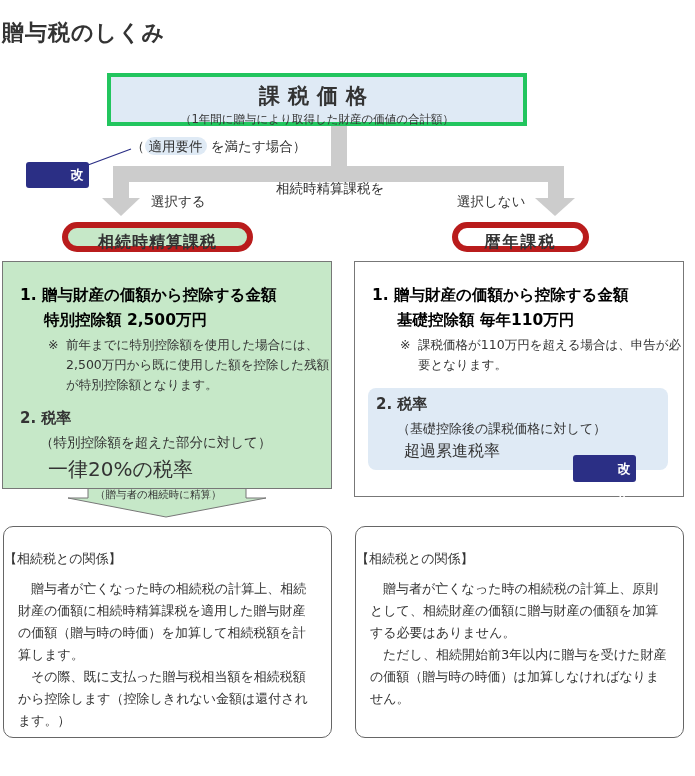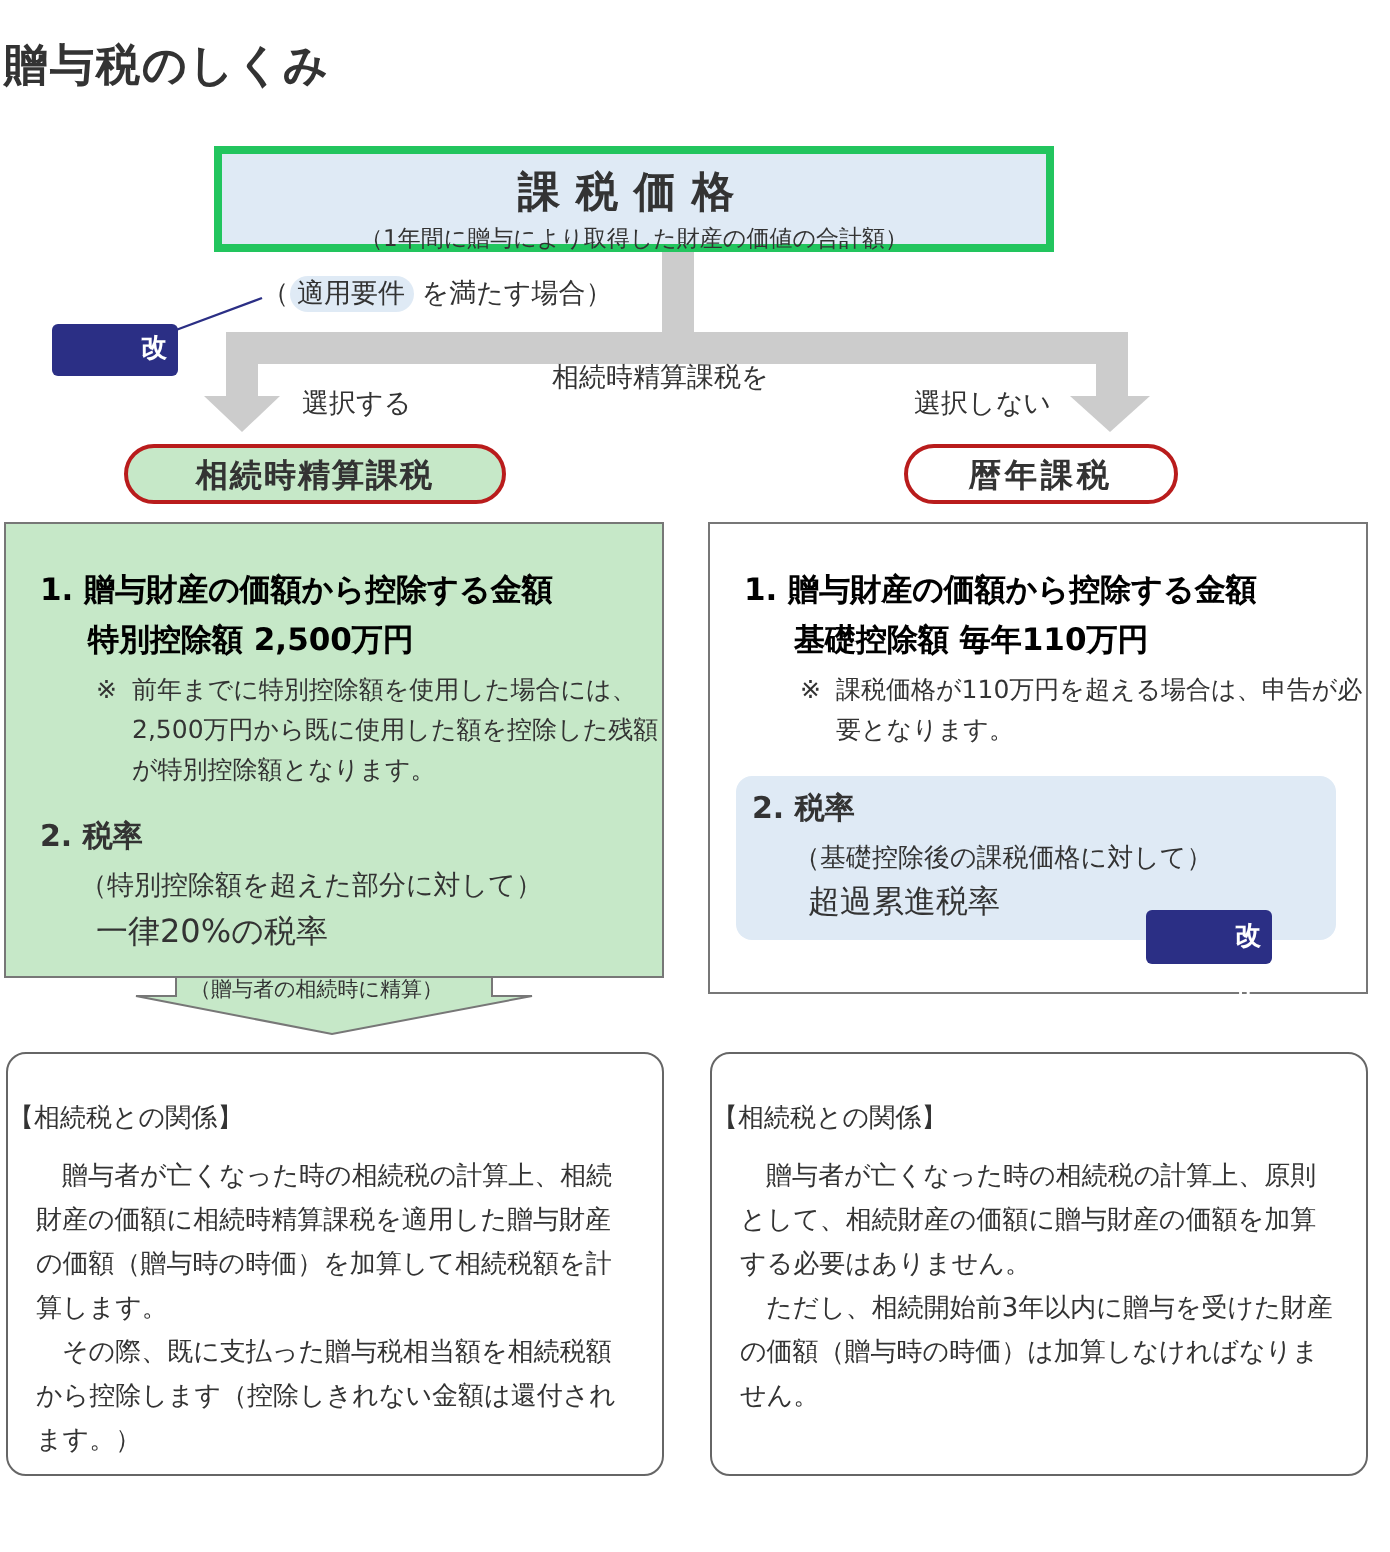--- a/index.html
+++ b/index.html
@@ -18,37 +18,37 @@
   .condition .hl { background: #dfeaf5; border-radius: 9px; padding: 1px 4px; }
 
   .badge { background: #2b2f85; color: #fff; font-weight: bold; font-size: 13px; text-align: center; border-radius: 3px; padding-left: 39px; }
   .badge1 { left: 26px; top: 162px; width: 63px; height: 26px; line-height: 26px; }
   .badge2 { left: 573px; top: 455px; width: 63px; height: 27px; line-height: 27px; }
 
   .lbl-select { left: 151px; top: 193px; font-size: 13.5px; }
   .lbl-center { left: 276px; top: 180px; font-size: 13.5px; }
   .lbl-noselect { left: 457px; top: 193px; font-size: 13.5px; }
 
-  .pill { height: 30px; border: 2px solid #b91c1c; border-radius: 15px; text-align: center; font-weight: bold; font-size: 16px; line-height: 28px; color: #333; }
+  .pill { height: 30px; border: 6px solid #b91c1c; border-radius: 15px; text-align: center; font-weight: bold; font-size: 16px; line-height: 28px; color: #333; }
   .pill-left { left: 62px; top: 222px; width: 191px; background: #c6e8c8; letter-spacing: 1px; }
   .pill-right { left: 452px; top: 222px; width: 137px; background: #ffffff; letter-spacing: 2px; }
 
   .left-box { left: 2px; top: 261px; width: 330px; height: 228px; background: #c6e8c8; border: 1px solid #777; }
   .right-box { left: 354px; top: 261px; width: 330px; height: 236px; background: #ffffff; border: 1px solid #777; }
   .sec-h { font-size: 15.5px; font-weight: bold; color: #000000; }
   .sec-h2 { font-size: 15px; font-weight: bold; color: #333; }
   .note { font-size: 12.5px; line-height: 20px; color: #333; }
   .note-mark { display: inline-block; width: 18px; }
 
   .lb-h1 { left: 20px; top: 285px; }
   .lb-h2 { left: 44px; top: 310px; }
   .lb-note { left: 48px; top: 335px; width: 285px; }
   .lb-rate-h { left: 20px; top: 409px; }
   .lb-rate-sub { left: 40px; top: 434px; font-size: 13.5px; }
-  .lb-rate-val { left: 48px; top: 456px; font-size: 16px; }
+  .lb-rate-val { left: 48px; top: 456px; font-size: 20px; }
 
   .rb-h1 { left: 372px; top: 285px; }
   .rb-h2 { left: 397px; top: 310px; }
   .rb-note { left: 400px; top: 335px; width: 285px; }
   .rate-panel { left: 368px; top: 388px; width: 300px; height: 82px; background: #dfeaf5; border-radius: 8px; }
   .rb-rate-h { left: 376px; top: 395px; }
   .rb-rate-sub { left: 397px; top: 420px; font-size: 13px; }
   .rb-rate-val { left: 404px; top: 441px; font-size: 16px; }
 
   .settle { left: 95px; top: 488px; font-size: 10.5px; color: #333; }

